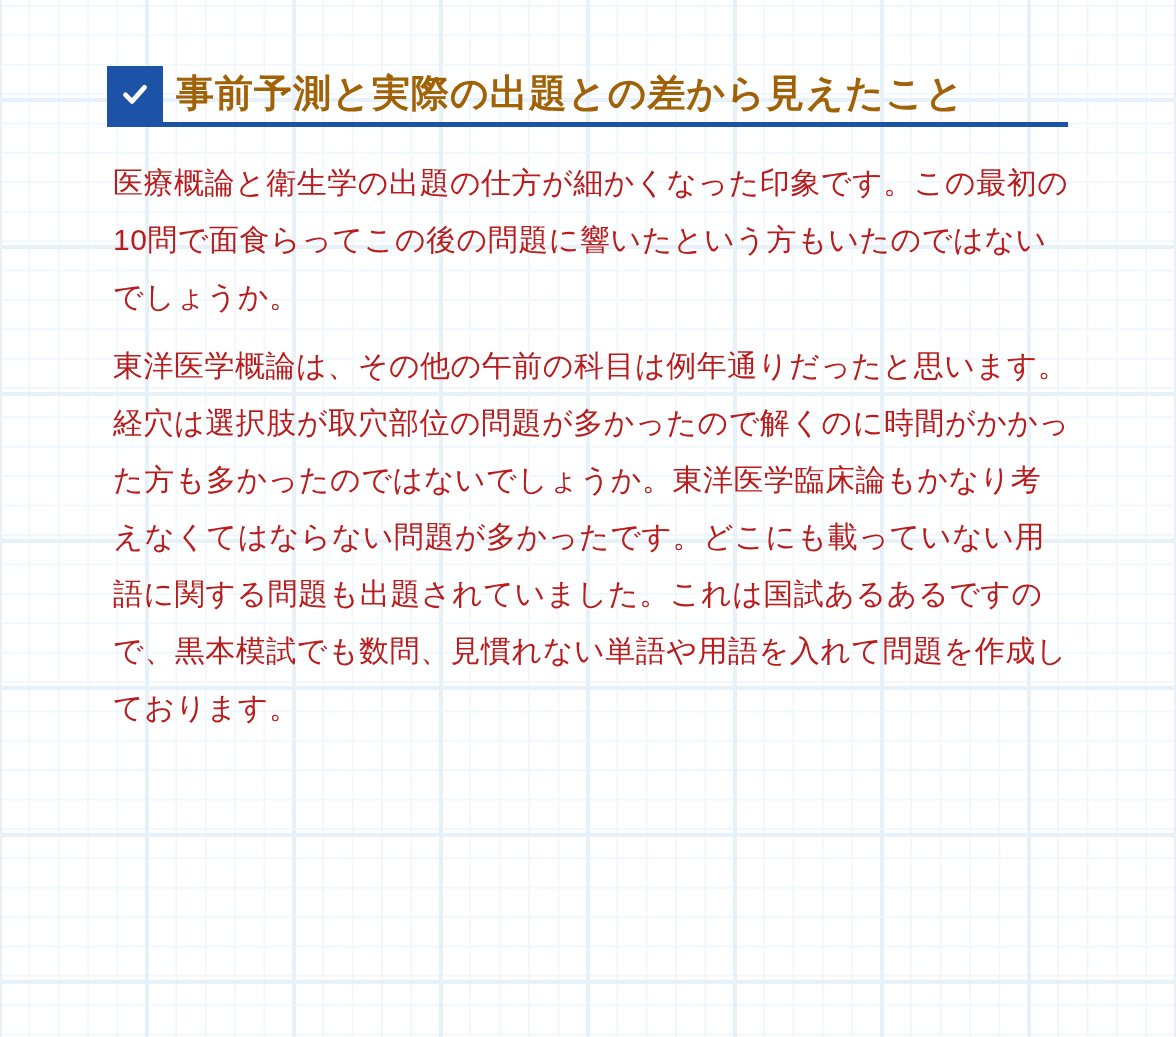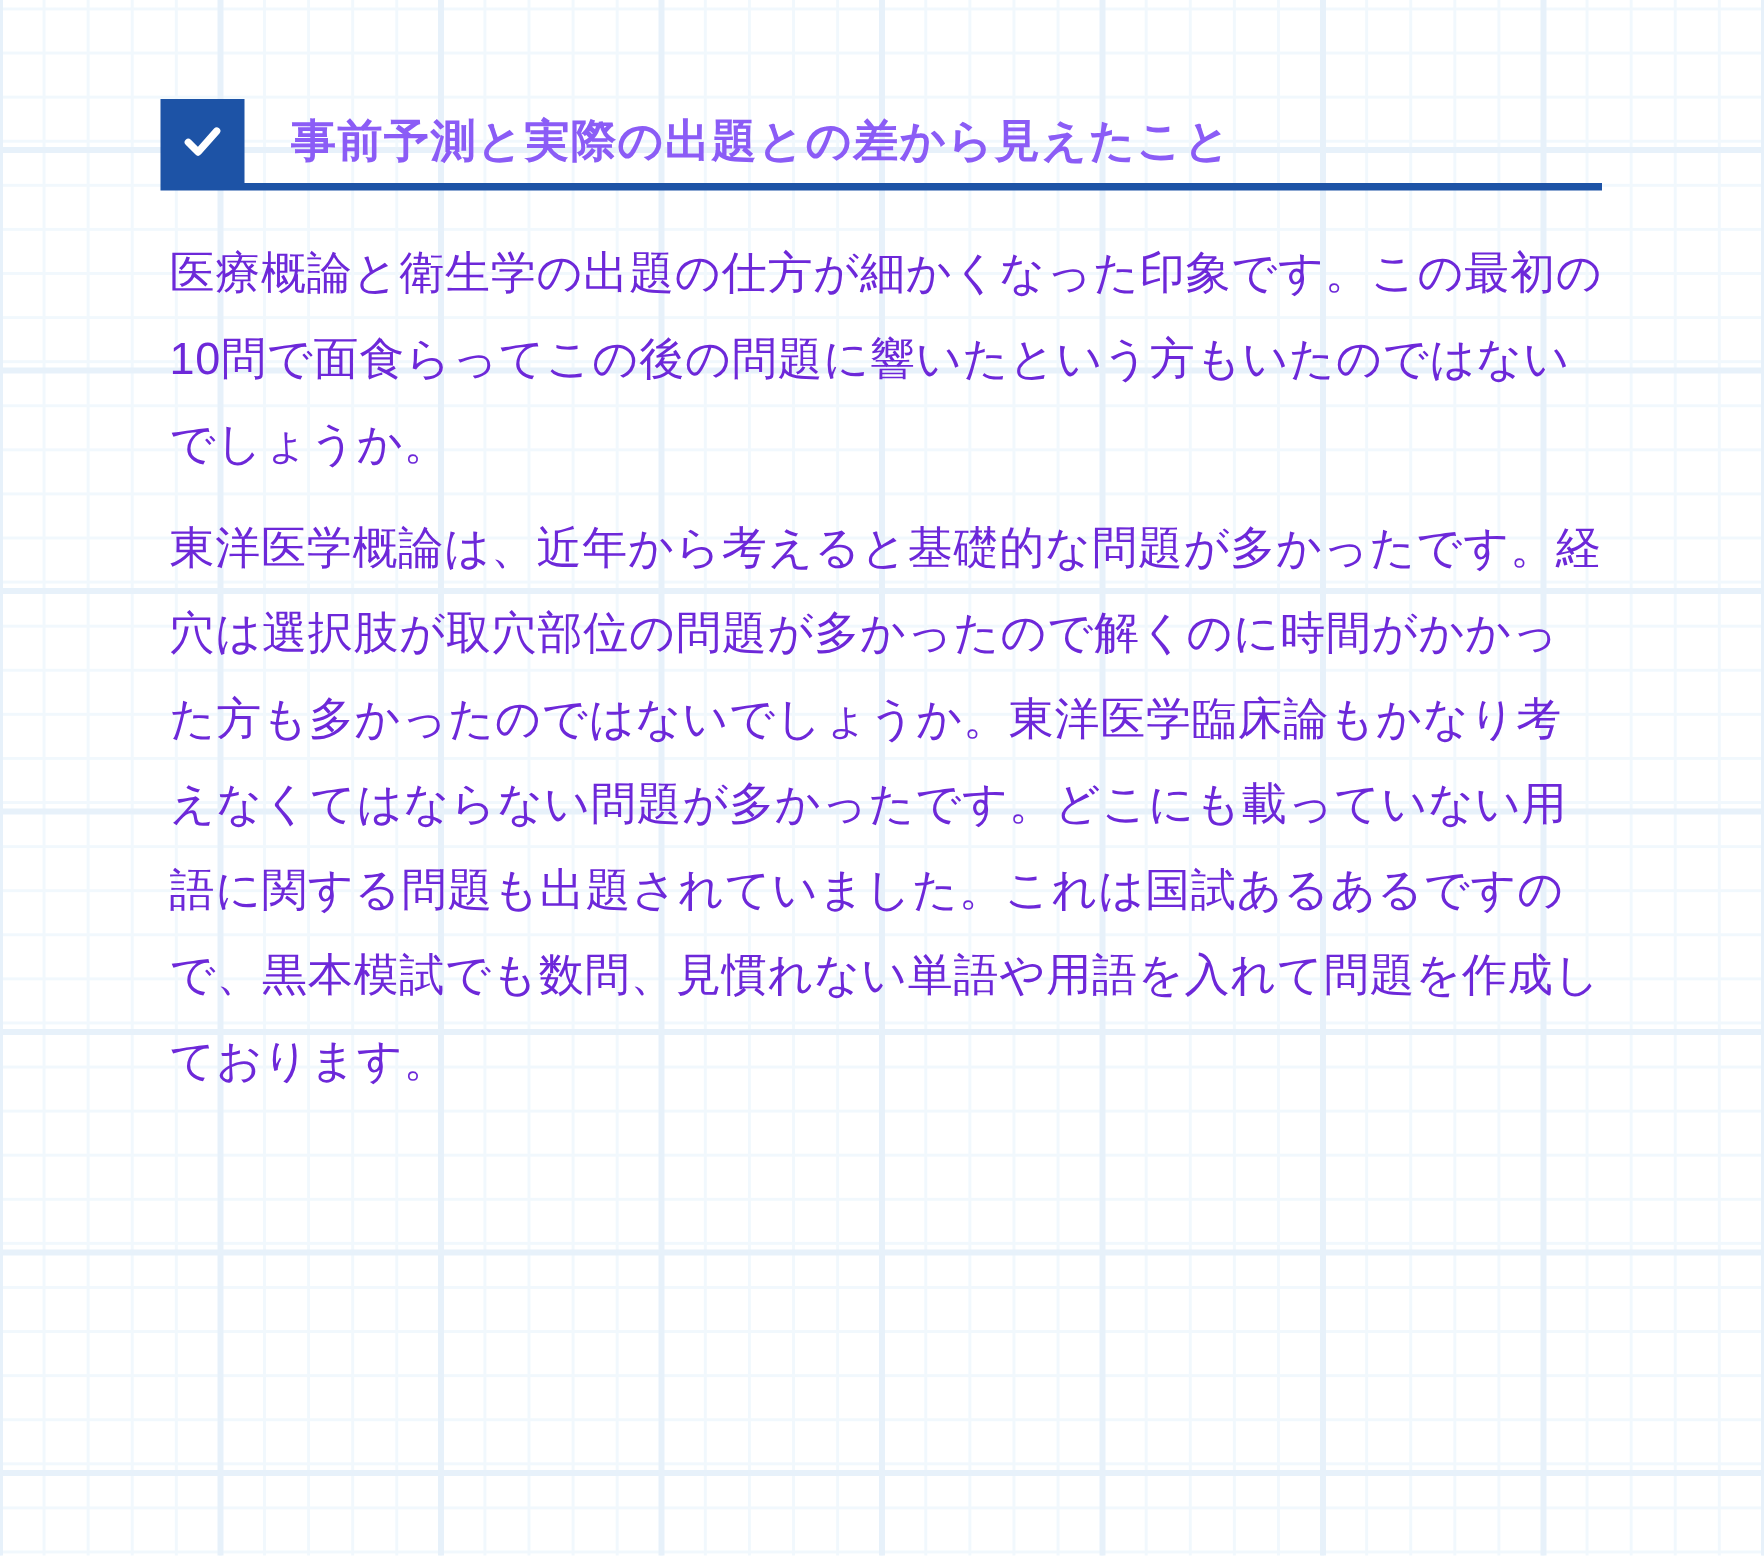--- a/index.html
+++ b/index.html
@@ -26,52 +26,52 @@
     border-bottom:5px solid var(--accent);
   }
   .check-square {
     width:56px; height:56px;
     background:var(--accent);
     flex:0 0 auto;
     display:flex; align-items:center; justify-content:center;
   }
   .check-square svg { width:34px; height:34px; display:block; }
   .heading-text {
-    margin:0 0 0 31px;
-    font-size:30px;
+    margin:0 0 0 13px;
+    font-size:38px;
     line-height:1.1;
     font-weight:700;
-    color:#8b5cf6;
+    color:#a16207;
     letter-spacing:1px;
     white-space:nowrap;
   }
   .body-text { margin:27px 106px 0 113px; }
   .body-text p {
     margin:0 0 12px 0;
     font-size:30px;
     line-height:57px;
     letter-spacing:0.5px;
-    color:#6d28d9;
+    color:#b91c1c;
     text-align:left;
   }
 </style>
 </head>
 <body>
 
 <main>
   <section>
 
     <div class="heading-row">
       <span class="check-square">
         <svg viewBox="0 0 24 24" aria-hidden="true">
           <path d="M5.3 12.6 L9.9 17.2 L18.7 7.3" fill="none" stroke="#ffffff" stroke-width="3.4" stroke-linecap="round" stroke-linejoin="round"></path>
         </svg>
       </span>
       <h1 class="heading-text">事前予測と実際の出題との差から見えたこと</h1>
     </div>
 
     <div class="body-text">
       <p>医療概論と衛生学の出題の仕方が細かくなった印象です。この最初の10問で面食らってこの後の問題に響いたという方もいたのではないでしょうか。</p>
-      <p>東洋医学概論は、近年から考えると基礎的な問題が多かったです。経穴は選択肢が取穴部位の問題が多かったので解くのに時間がかかった方も多かったのではないでしょうか。東洋医学臨床論もかなり考えなくてはならない問題が多かったです。どこにも載っていない用語に関する問題も出題されていました。これは国試あるあるですので、黒本模試でも数問、見慣れない単語や用語を入れて問題を作成しております。</p>
+      <p>東洋医学概論は、その他の午前の科目は例年通りだったと思います。経穴は選択肢が取穴部位の問題が多かったので解くのに時間がかかった方も多かったのではないでしょうか。東洋医学臨床論もかなり考えなくてはならない問題が多かったです。どこにも載っていない用語に関する問題も出題されていました。これは国試あるあるですので、黒本模試でも数問、見慣れない単語や用語を入れて問題を作成しております。</p>
     </div>
 
   </section>
 </main>
 
 </body></html>

